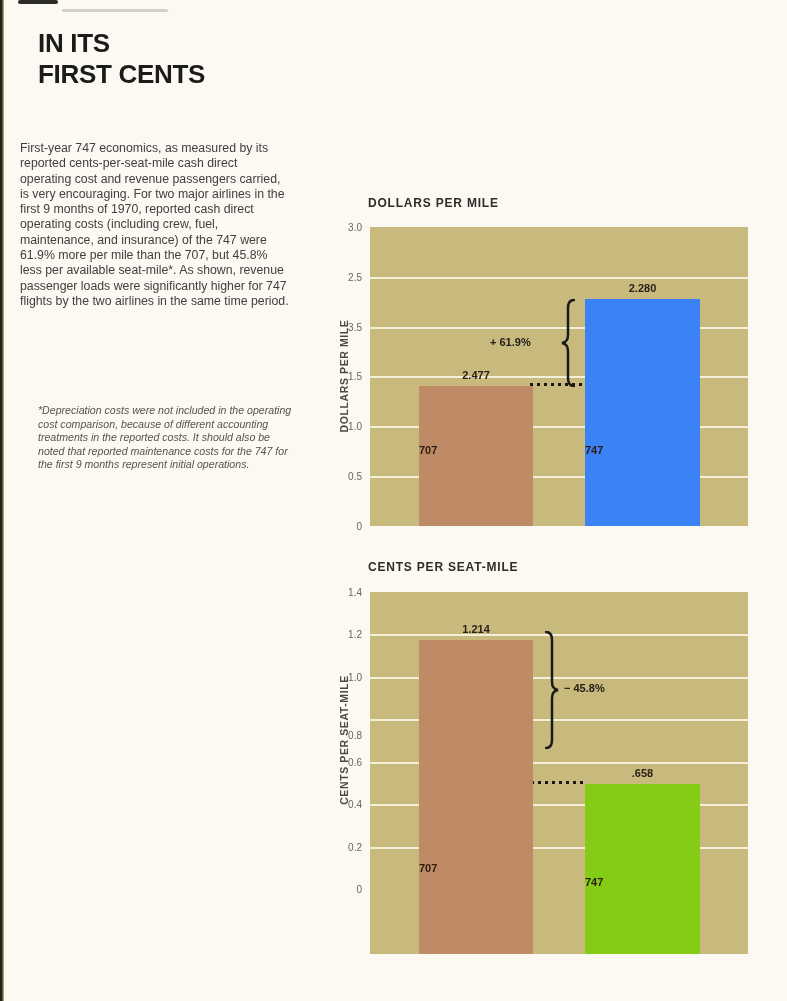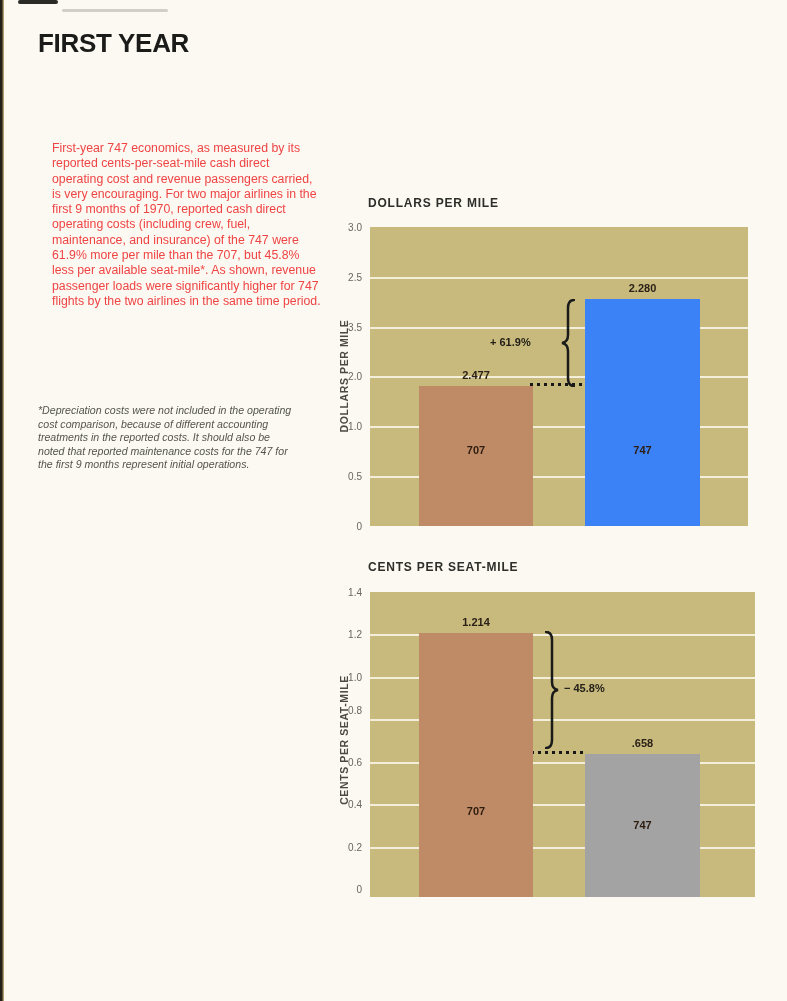--- a/index.html
+++ b/index.html
@@ -12,21 +12,21 @@
   .spine{position:absolute;left:0;top:0;width:4px;height:1001px;
     background:linear-gradient(to right,#23201a 0 45%,#8d7f55 75%,#cabd8c);}
   .smudge-a{position:absolute;left:18px;top:0;width:40px;height:4px;background:#2a2a26;border-radius:2px;}
   .smudge-b{position:absolute;left:62px;top:9px;width:106px;height:3px;background:#c8c5ba;border-radius:2px;opacity:.8;}
 
   
   .title{position:absolute;left:38px;top:28px;color:#1b1b19;
     font-size:26px;font-weight:bold;line-height:31px;letter-spacing:-0.3px;}
 
   
-  .body{position:absolute;left:52px;width:272px;margin:0;color:#ef4444;
+  .body{position:absolute;left:20px;width:272px;margin:0;color:#404040;
     font-size:12.3px;line-height:15.3px;}
   .p1{top:141px;}
   .p2{top:340px;}
   .footnote{position:absolute;left:38px;top:404px;width:258px;margin:0;
     color:#54544d;font-size:10.6px;line-height:13.5px;font-style:italic;}
 
   
   .chart{position:absolute;left:330px;width:430px;}
   .c1{top:196px;height:336px;}
   .c2{top:560px;height:340px;}
@@ -34,28 +34,28 @@
     font-size:12px;font-weight:bold;letter-spacing:0.8px;white-space:nowrap;}
   .ylabel{position:absolute;left:14px;white-space:nowrap;color:#4a4a42;
     font-size:10.5px;font-weight:bold;letter-spacing:0.6px;
     transform:translate(-50%,-50%) rotate(-90deg);}
   .c1 .ylabel{top:180px;}
   .c2 .ylabel{top:180px;}
   .ticks span{position:absolute;left:0;width:32px;text-align:right;
     color:#66665c;font-size:10px;}
   .plot{position:absolute;left:40px;width:378px;background:#c7ba7c;}
   .c1 .plot{top:31px;height:299px;}
-  .c2 .plot{top:32px;height:305px;padding-left:7px;}
+  .c2 .plot{top:32px;height:362px;}
   .gridline{position:absolute;left:0;width:100%;height:2px;background:#f4efdb;}
   .bar{position:absolute;bottom:0;}
   .bar-a{left:49px;width:114px;background:#bf8a66;}
   .bar-b{left:215px;width:115px;background:#b14c1f;}
   .bar .val{position:absolute;top:-17px;left:0;width:100%;text-align:center;
     color:#2b2118;font-size:11px;font-weight:bold;}
-  .bar .cat{position:absolute;left:0;width:100%;text-align:center;
+  .bar .cat{position:absolute;left:0;width:100%;text-align:left;
     color:#2e1d0f;font-size:11px;font-weight:bold;}
   .c1 .bar .cat{bottom:70px;}
   .c2 .bar-a .cat{bottom:80px;}
   .c2 .bar-b .cat{bottom:66px;}
   .refline{position:absolute;height:3px;
     background:repeating-linear-gradient(90deg,#171717 0 3px,transparent 3px 7px);}
   .c1 .refline{left:160px;width:166px;}
   .c2 .refline{left:49px;width:167px;}
   .brace{position:absolute;}
   .c1 .brace{left:191px;top:72px;}
@@ -66,34 +66,35 @@
 </style>
 </head>
 <body>
 
 <div class="page">
   <div class="spine"></div>
   <div class="smudge-a"></div>
   <div class="smudge-b"></div>
 
   <div class="title">
-    <div>FIRST YEAR</div>
+    <div>IN ITS</div>
+    <div>FIRST CENTS</div>
   </div>
 
   <p class="body p1">First-year 747 economics, as measured by its reported cents-per-seat-mile cash direct operating cost and revenue passengers carried, is very encouraging. For two major airlines in the first 9 months of 1970, reported cash direct operating costs (including crew, fuel, maintenance, and insurance) of the 747 were 61.9% more per mile than the 707, but 45.8% less per available seat-mile*. As shown, revenue passenger loads were significantly higher for 747 flights by the two airlines in the same time period.</p>
   <p class="footnote">*Depreciation costs were not included in the operating cost comparison, because of different accounting treatments in the reported costs. It should also be noted that reported maintenance costs for the 747 for the first 9 months represent initial operations.</p>
 
   <div class="chart c1">
     <div class="ctitle">DOLLARS PER MILE</div>
     <div class="ylabel">DOLLARS PER MILE</div>
     <div class="ticks">
       <span style="top:26px">3.0</span>
       <span style="top:76px">2.5</span>
       <span style="top:126px">3.5</span>
-      <span style="top:175px">2.0</span>
+      <span style="top:175px">1.5</span>
       <span style="top:225px">1.0</span>
       <span style="top:275px">0.5</span>
       <span style="top:325px">0</span>
     </div>
     <div class="plot">
       <div class="gridline" style="top:50px"></div>
       <div class="gridline" style="top:100px"></div>
       <div class="gridline" style="top:149px"></div>
       <div class="gridline" style="top:199px"></div>
       <div class="gridline" style="top:249px"></div>
@@ -113,39 +114,39 @@
     </div>
   </div>
 
   <div class="chart c2">
     <div class="ctitle">CENTS PER SEAT-MILE</div>
     <div class="ylabel">CENTS PER SEAT-MILE</div>
     <div class="ticks">
       <span style="top:27px">1.4</span>
       <span style="top:69px">1.2</span>
       <span style="top:112px">1.0</span>
-      <span style="top:145px">0.8</span>
+      <span style="top:170px">0.8</span>
       <span style="top:197px">0.6</span>
       <span style="top:239px">0.4</span>
       <span style="top:282px">0.2</span>
       <span style="top:324px">0</span>
     </div>
     <div class="plot">
       <div class="gridline" style="top:42px"></div>
       <div class="gridline" style="top:85px"></div>
       <div class="gridline" style="top:127px"></div>
       <div class="gridline" style="top:170px"></div>
       <div class="gridline" style="top:212px"></div>
       <div class="gridline" style="top:255px"></div>
       <div class="refline" style="bottom: 47%;"></div>
       <div class="bar bar-a" style="height: 86.7143%; background: rgb(191, 138, 102);">
         <span class="val">1.214</span>
         <span class="cat">707</span>
       </div>
-      <div class="bar bar-b" style="height: 47%; background: #a3a3a3;">
+      <div class="bar bar-b" style="height: 47%; background: #84cc16;">
         <span class="val">.658</span>
         <span class="cat">747</span>
       </div>
       <svg class="brace" width="14" height="118" viewBox="0 0 14 118">
         <path d="M1 1 Q7 1 7 9 L7 51 Q7 58 13 59 Q7 60 7 67 L7 109 Q7 117 1 117" fill="none" stroke="#1a1a1a" stroke-width="2.5" stroke-linecap="round"></path>
       </svg>
       <span class="pct">− 45.8%</span>
     </div>
   </div>
 </div>

